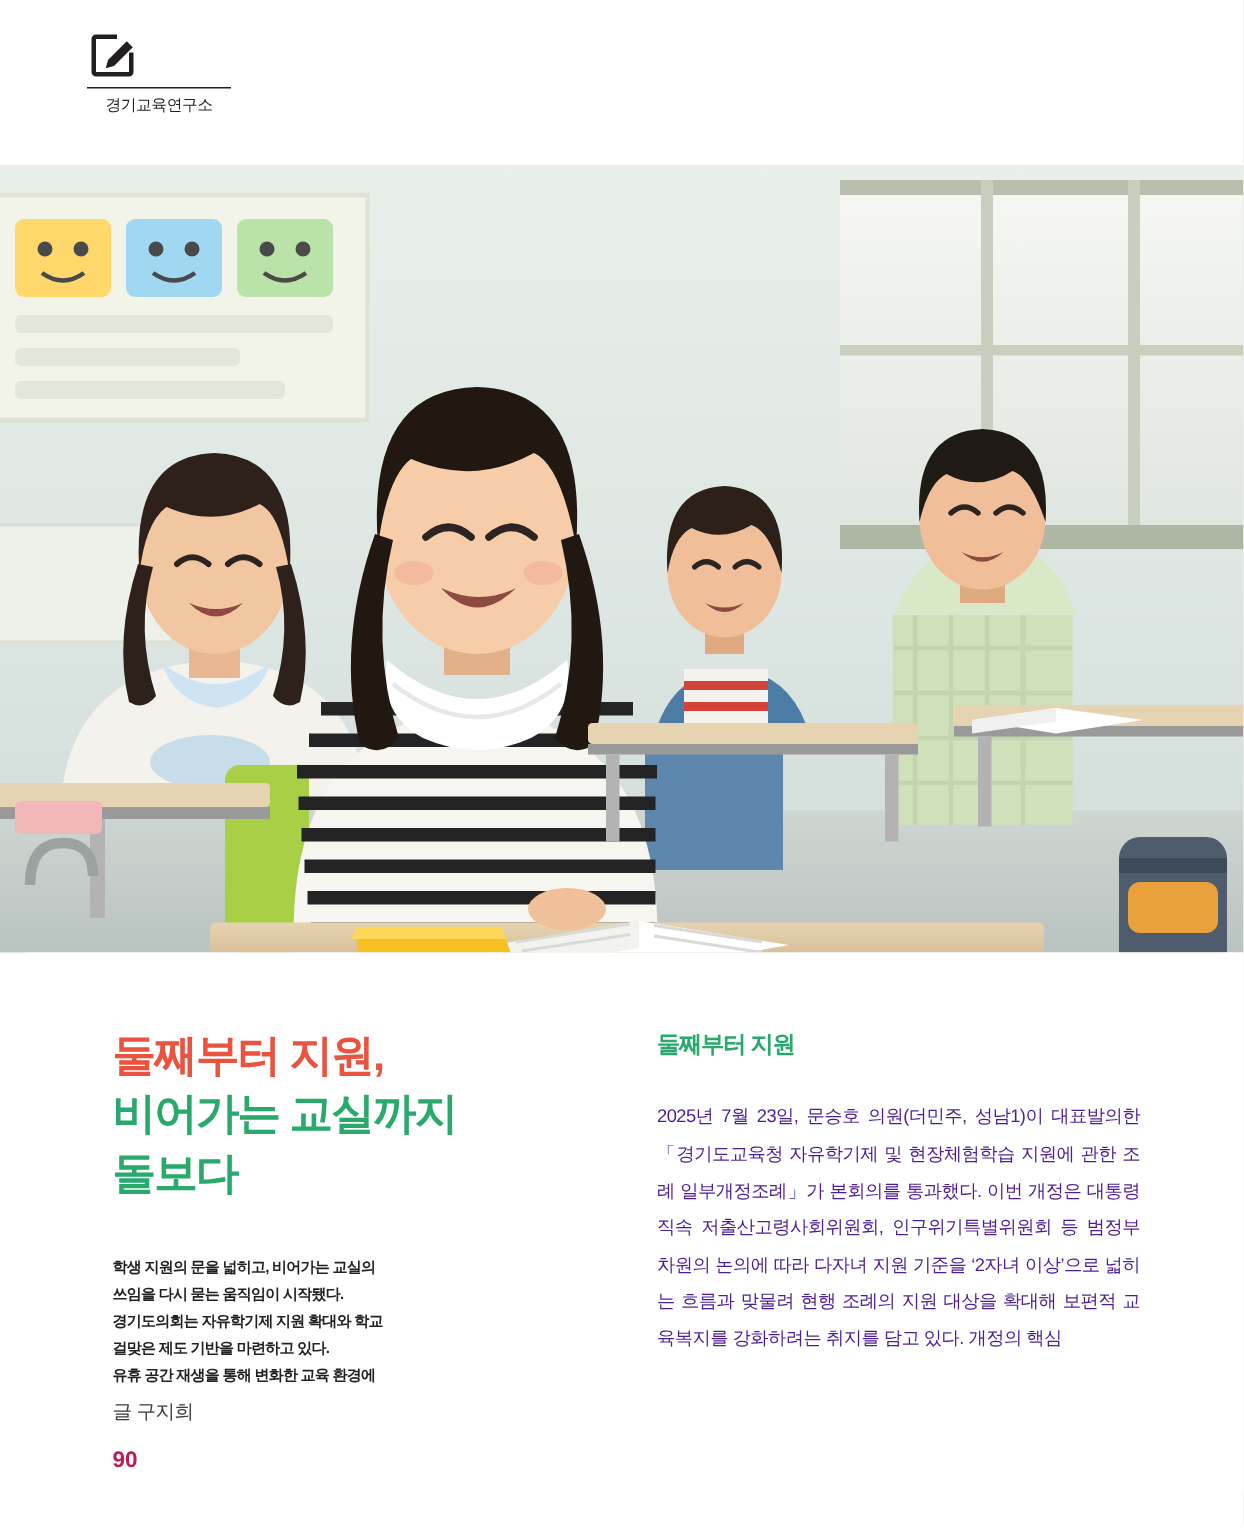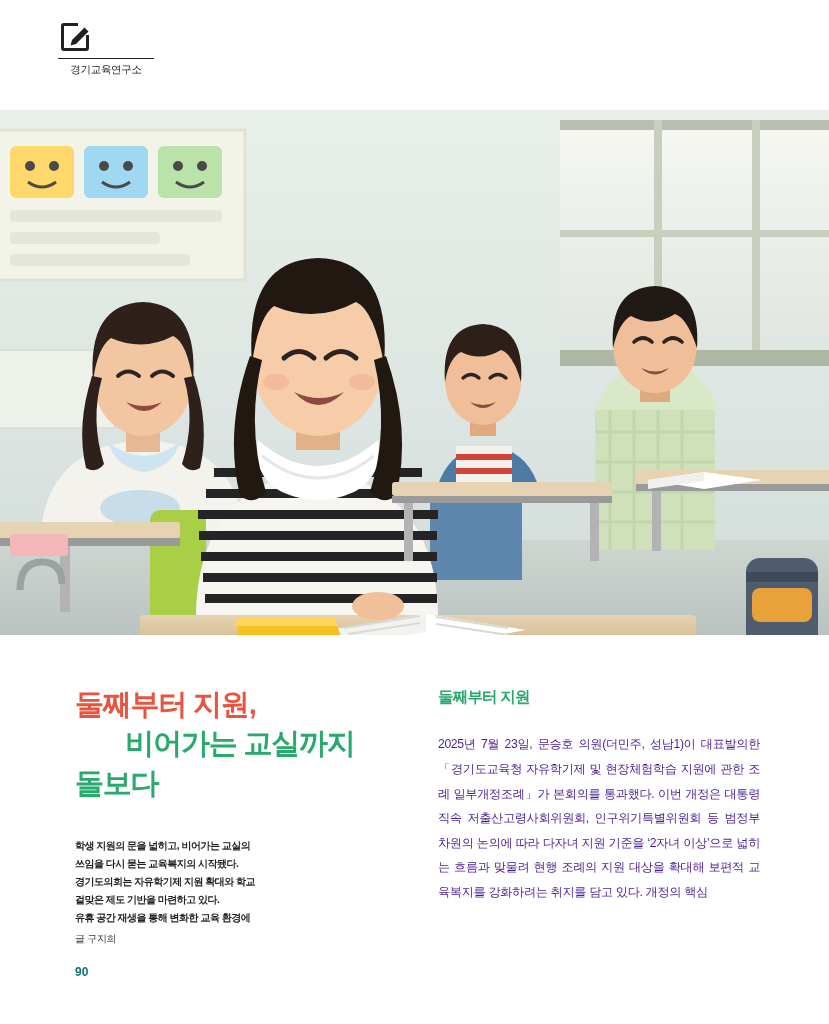--- a/index.html
+++ b/index.html
@@ -79,46 +79,46 @@
   }
   .headline {
     font-family: "Liberation Sans", sans-serif;
     font-weight: bold;
     font-size: 29px;
     line-height: 1.36;
     letter-spacing: -1.2px;
     margin: 0;
   }
   .headline .l1 { color: #e8543f; display: block; }
-  .headline .l2 { color: #29a96b; display: block; text-align: center; }
+  .headline .l2 { color: #29a96b; display: block; }
   .headline .l3 { color: #29a96b; display: block; }
 
   .deck {
     margin-top: 34px;
     font-size: 10px;
     line-height: 1.78;
     color: #231f20;
     letter-spacing: -0.5px;
     font-weight: bold;
   }
   .deck-line { display: block; }
   .byline {
     margin-top: 6px;
-    font-size: 10px;
+    font-size: 13px;
     color: #3a3a3a;
     letter-spacing: -0.3px;
   }
 
   .page-number {
     position: absolute;
     left: 58px;
     top: 330px;
-    font-size: 12px;
+    font-size: 15px;
     font-weight: bold;
-    color: #0f766e;
+    color: #be185d;
   }
 
   .col-right {
     position: absolute;
     left: 421px;
     top: 50px;
     width: 322px;
   }
   .sub-headline {
     font-weight: bold;
@@ -366,21 +366,21 @@
 
   <div class="col-left">
     <h1 class="headline">
       <span class="l1">둘째부터 지원,</span>
       <span class="l2">비어가는 교실까지</span>
       <span class="l3">돌보다</span>
     </h1>
 
     <div class="deck">
       <span class="deck-line">학생 지원의 문을 넓히고, 비어가는 교실의</span>
-      <span class="deck-line">쓰임을 다시 묻는 교육복지의 시작됐다.</span>
+      <span class="deck-line">쓰임을 다시 묻는 움직임이 시작됐다.</span>
       <span class="deck-line">경기도의회는 자유학기제 지원 확대와 학교</span>
       <span class="deck-line">걸맞은 제도 기반을 마련하고 있다.</span>
       <span class="deck-line">유휴 공간 재생을 통해 변화한 교육 환경에</span>
     </div>
 
     <div class="byline">글 구지희</div>
   </div>
 
   <div class="page-number">90</div>
 

